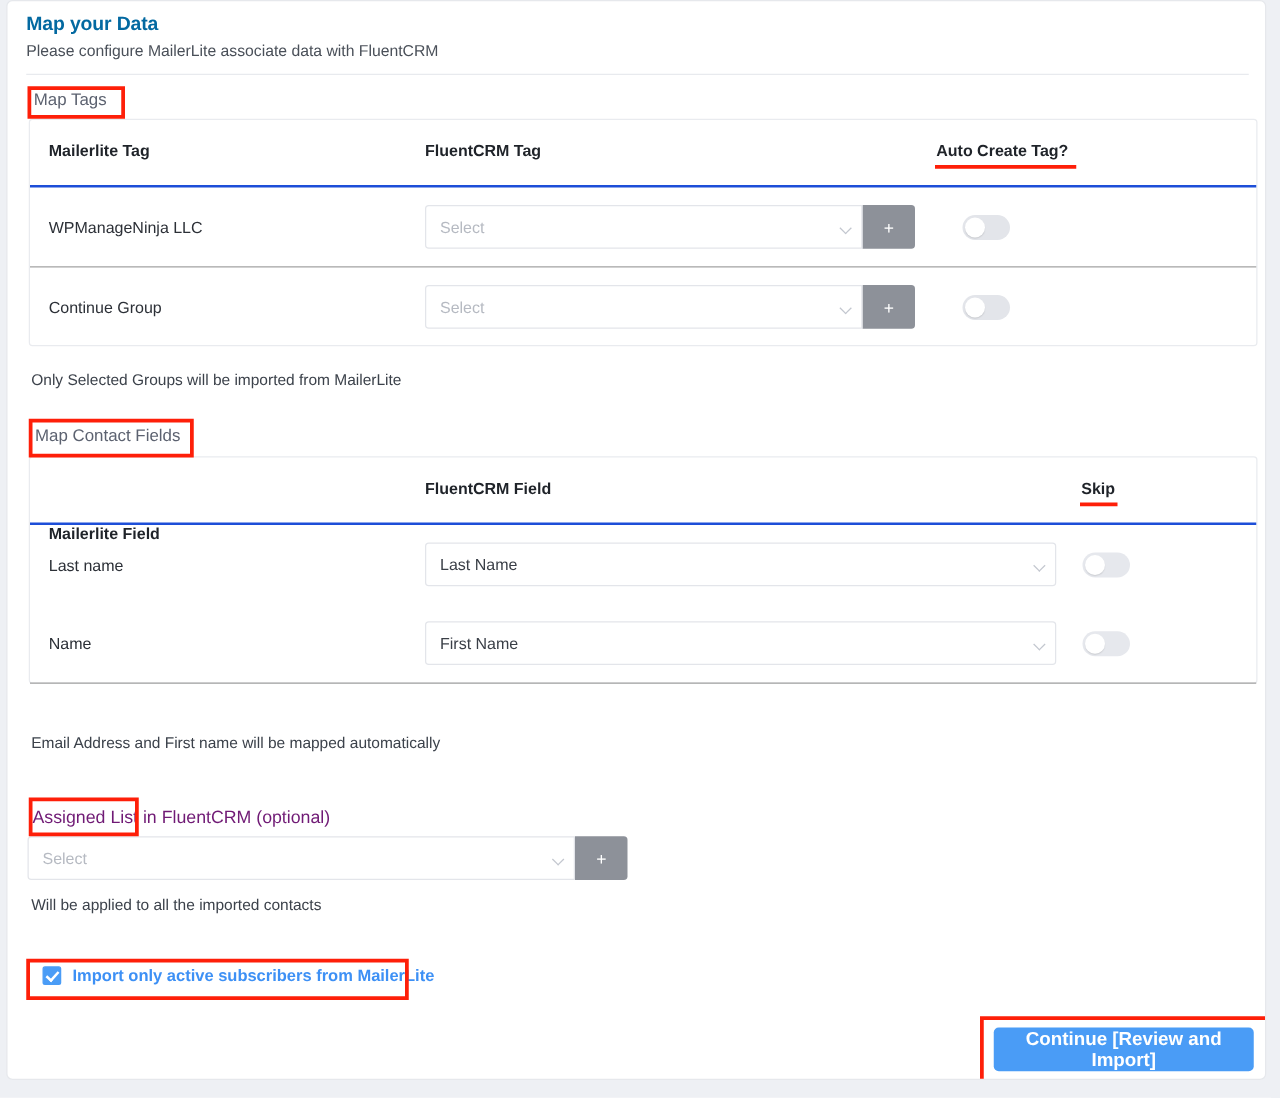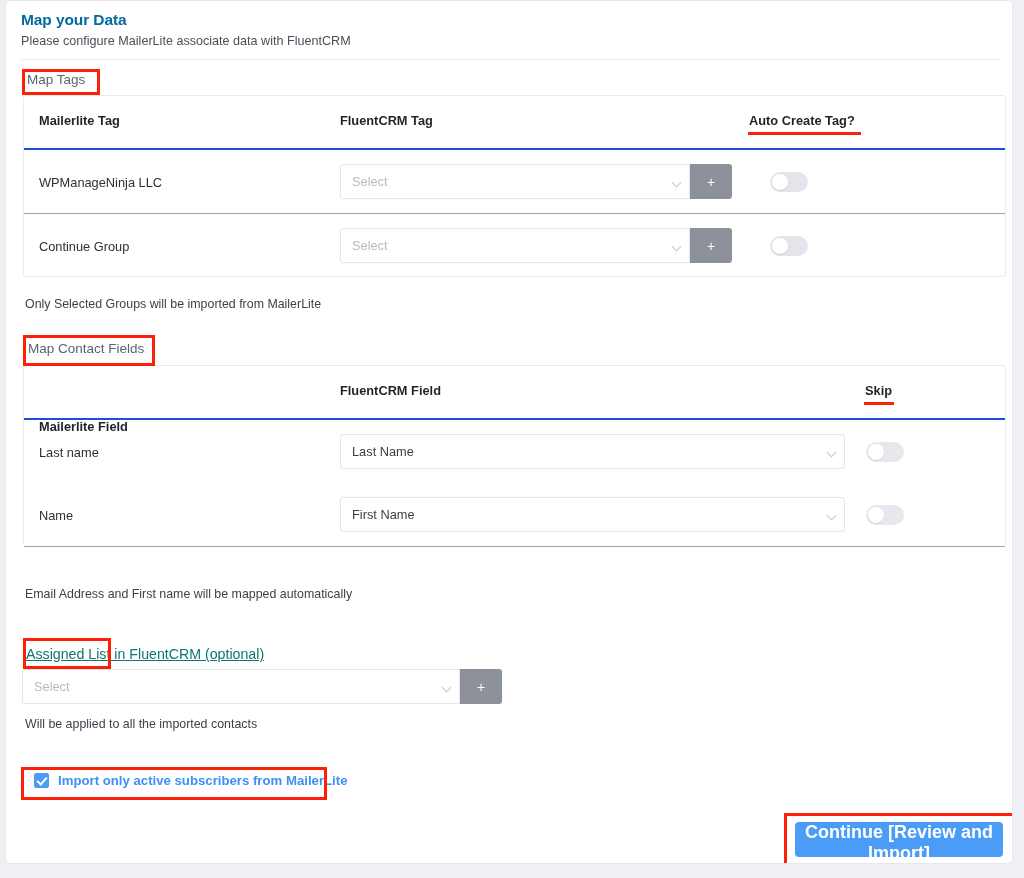--- a/index.html
+++ b/index.html
@@ -131,23 +131,22 @@
     font-size: 12.4px; color: #3c424b;
     white-space: nowrap;
   }
   #hint-groups { left: 19px; top: 296px; }
   #hint-auto   { left: 19px; top: 586px; }
   #hint-applied{ left: 19px; top: 716px; }
 
   
   .assign-label {
     position: absolute; left: 20px; top: 645px;
-    font-size: 14.2px; color: #0f766e;
-    white-space: nowrap;
-    text-decoration: underline;
+    font-size: 14.2px; color: #701a75;
+    white-space: nowrap;
   }
   #assign-wrap { left: 16px; top: 668px; width: 480px; height: 35px; }
   #assign-wrap .sel { flex: 1; }
 
   
   .cbrow {
     position: absolute; left: 28px; top: 772px;
     display: flex; align-items: center; gap: 9px;
   }
   .cbox {
@@ -172,21 +171,21 @@
     font-size: 13.2px; font-weight: bold; color: #3d90f5;
     white-space: nowrap; cursor: pointer;
   }
 
   
   .continue {
     position: absolute; left: 789px; top: 821px;
     width: 208px; height: 35px;
     background: #4a9cf6;
     border: none; border-radius: 4px;
-    color: #ffffff; font-size: 18px; font-weight: bold;
+    color: #ffffff; font-size: 15px; font-weight: bold;
     font-family: "Liberation Sans", sans-serif;
     cursor: pointer;
   }
 
   
   .anno-box {
     position: absolute;
     border: 3px solid #fe1f09;
     pointer-events: none;
   }

